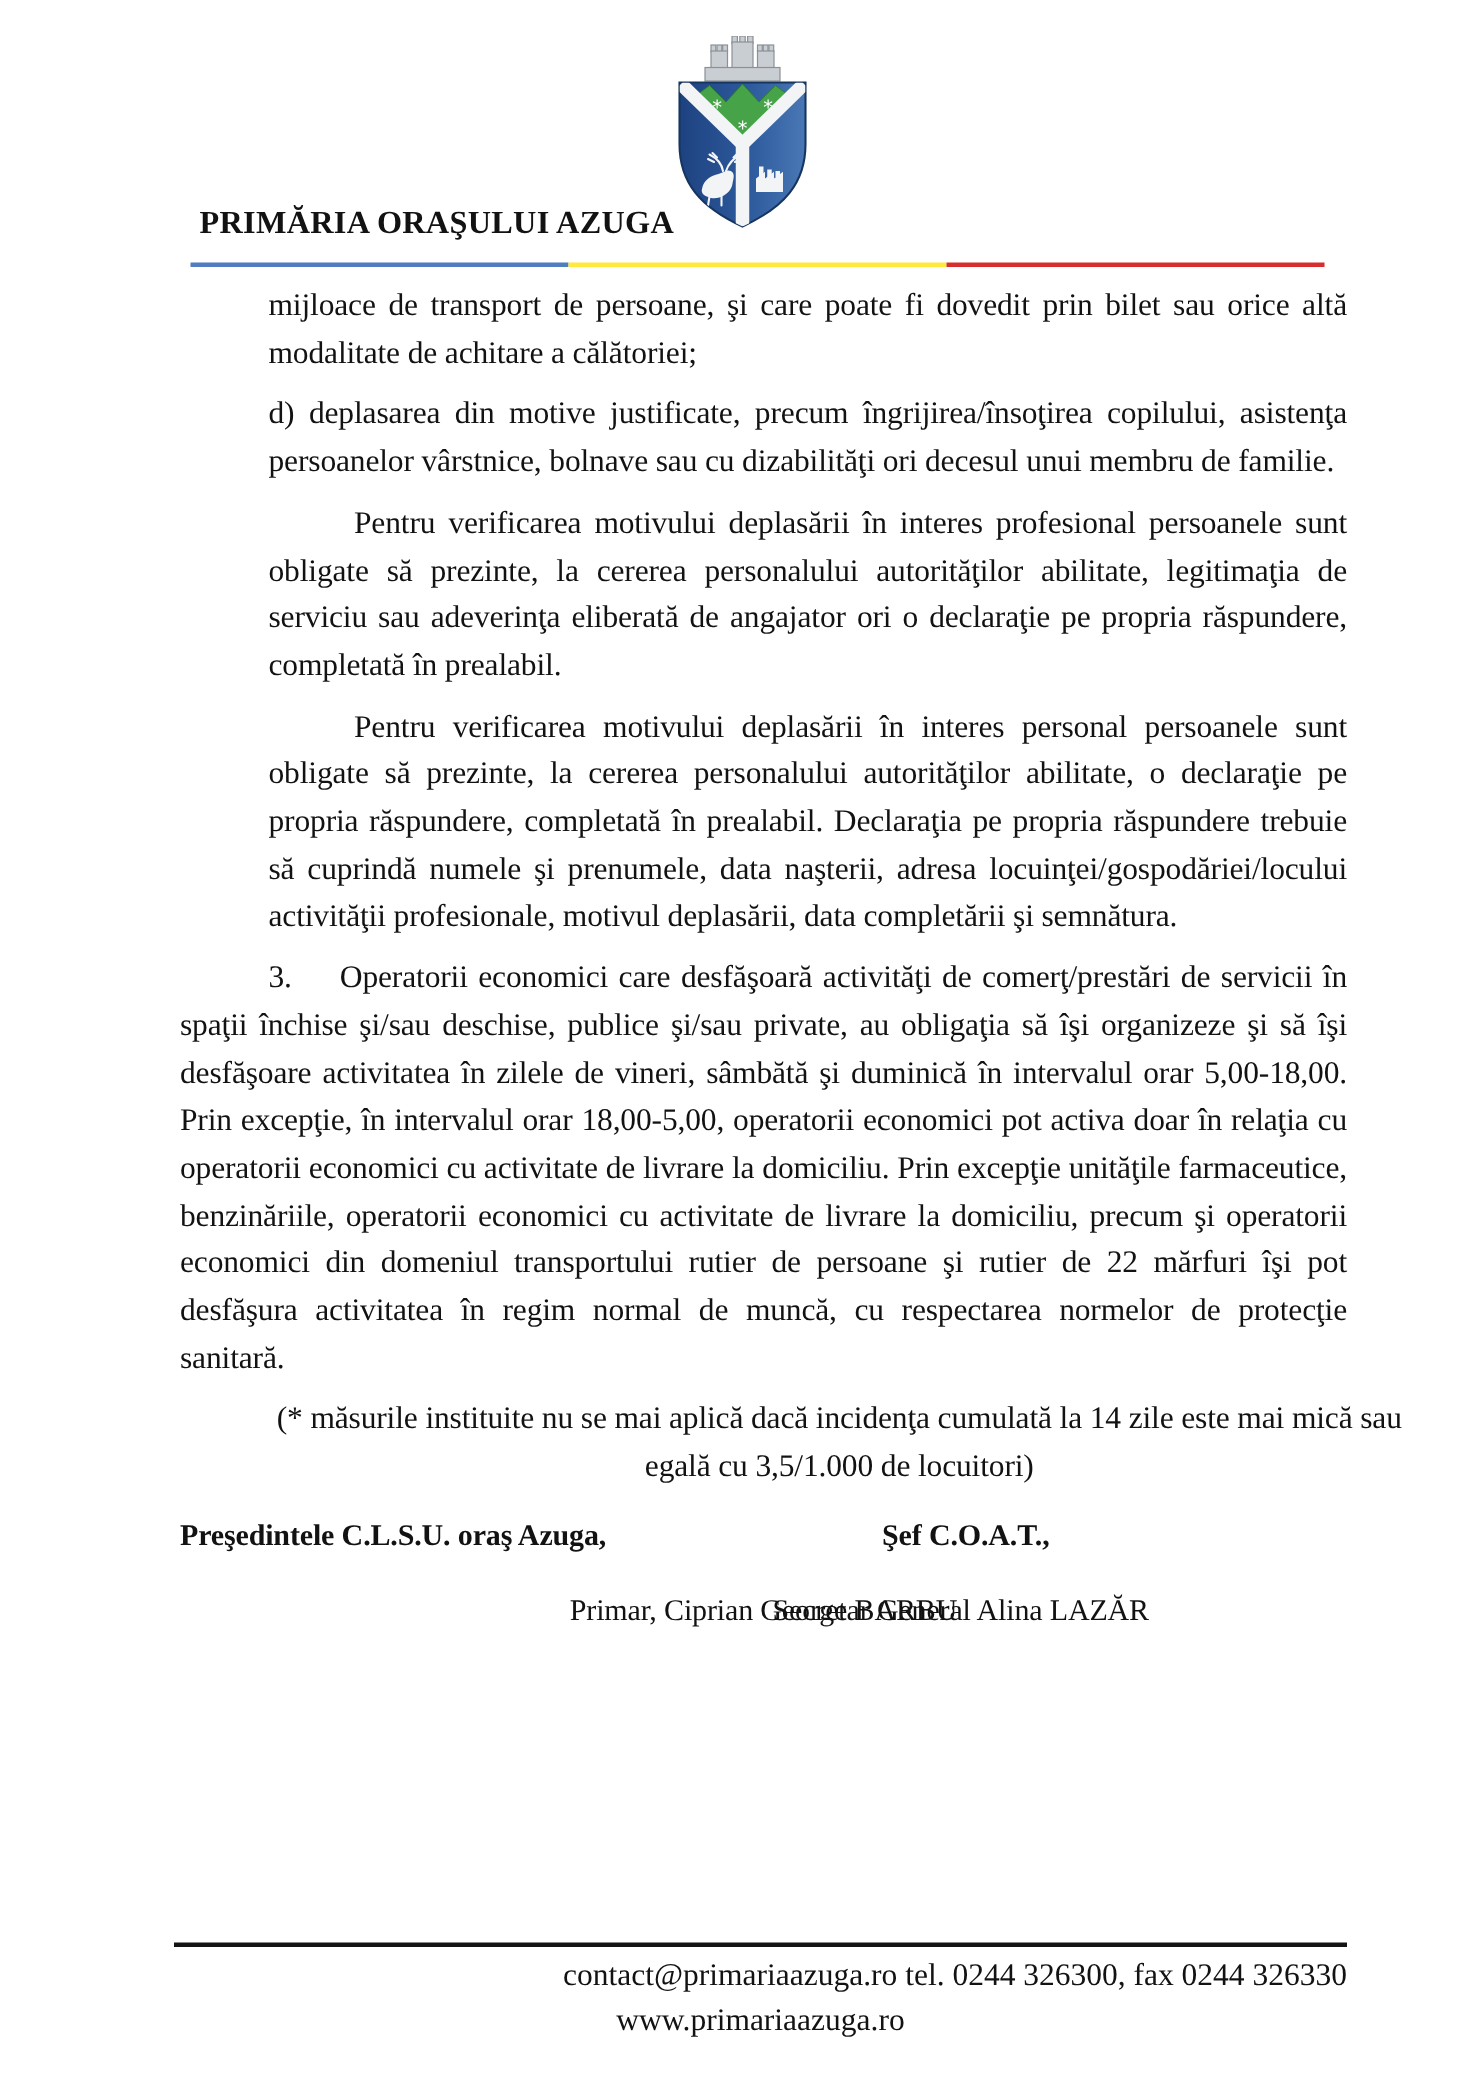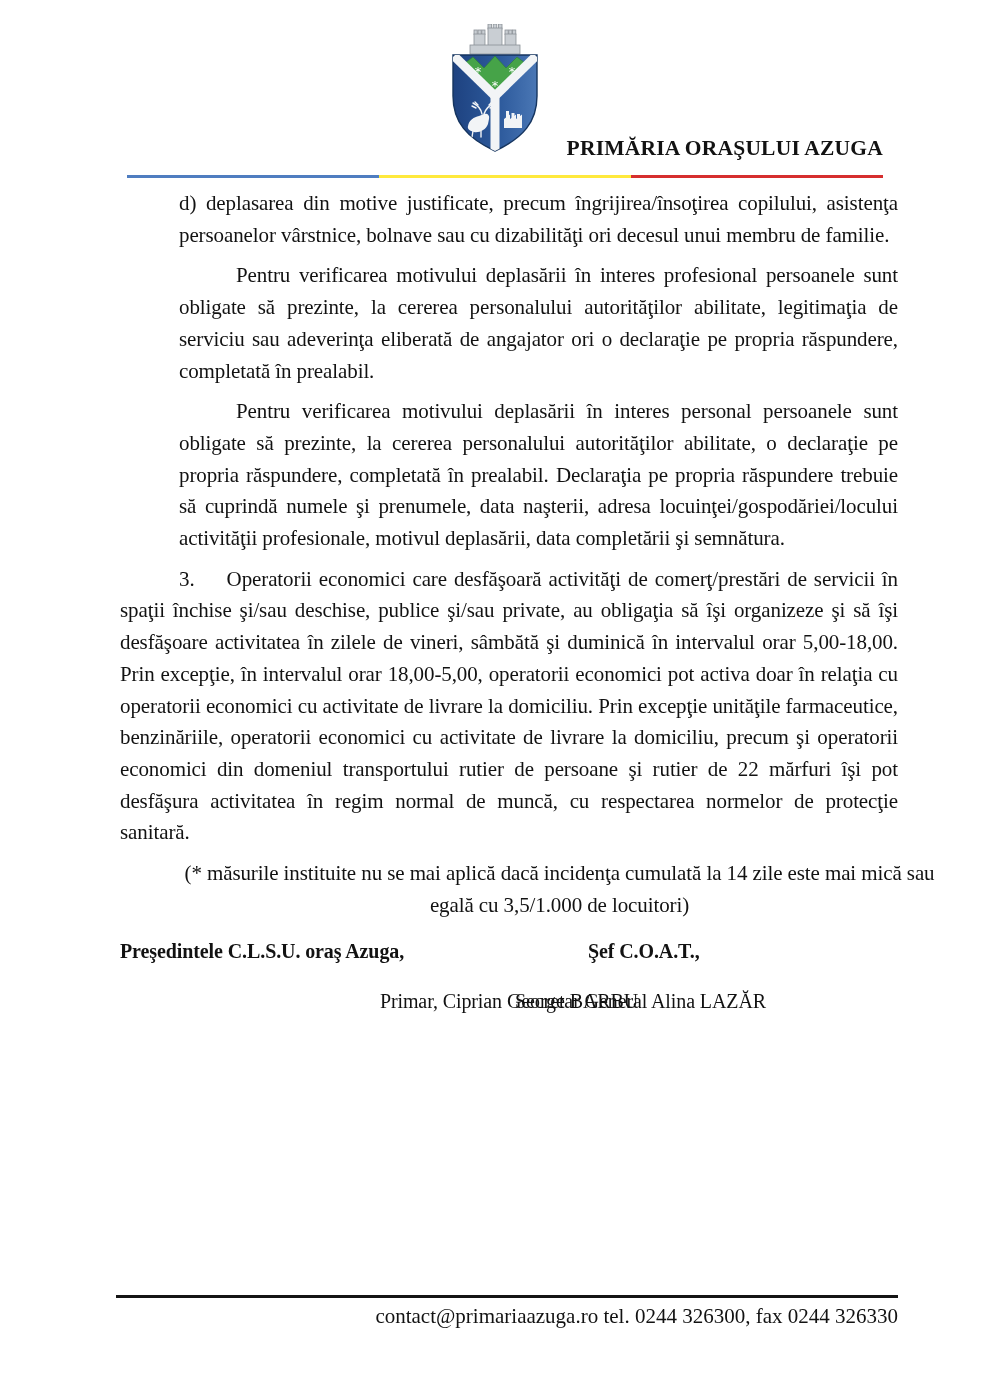--- a/index.html
+++ b/index.html
@@ -22,21 +22,21 @@
     transform: translateX(-50%);
     width: 96px;
     height: 130px;
   }
   .titles-row {
     position: absolute;
     top: 136px;
     left: 133px;
     right: 106px;
     display: flex;
-    justify-content: flex-end;
+    justify-content: flex-start;
     font-weight: bold;
     font-size: 21.5px;
     letter-spacing: 0.2px;
     white-space: nowrap;
   }
   .flag-divider {
     position: absolute;
     top: 175px;
     left: 127px;
     width: 756px;
@@ -166,20 +166,21 @@
 
     <div class="flag-divider">
       <span class="seg" style="background: rgb(79, 125, 192);"></span>
       <span class="seg" style="background: rgb(255, 233, 60);"></span>
       <span class="seg" style="background: rgb(214, 46, 46);"></span>
     </div>
   </header>
 
   <main class="doc-main">
 
+    <p class="block-indent just">mijloace de transport de persoane, şi care poate fi dovedit prin bilet sau orice altă modalitate de achitare a călătoriei;</p>
 
     <p class="block-indent just">d) deplasarea din motive justificate, precum îngrijirea/însoţirea copilului, asistenţa persoanelor vârstnice, bolnave sau cu dizabilităţi ori decesul unui membru de familie.</p>
 
     <p class="block-indent just first-indent">Pentru verificarea motivului deplasării în interes profesional persoanele sunt obligate să prezinte, la cererea personalului autorităţilor abilitate, legitimaţia de serviciu sau adeverinţa eliberată de angajator ori o declaraţie pe propria răspundere, completată în prealabil.</p>
 
     <p class="block-indent just first-indent">Pentru verificarea motivului deplasării în interes personal persoanele sunt obligate să prezinte, la cererea personalului autorităţilor abilitate, o declaraţie pe propria răspundere, completată în prealabil. Declaraţia pe propria răspundere trebuie să cuprindă numele şi prenumele, data naşterii, adresa locuinţei/gospodăriei/locului activităţii profesionale, motivul deplasării, data completării şi semnătura.</p>
 
     <p class="just item-indent"><span class="item-number">3.</span><span>Operatorii economici care desfăşoară activităţi de comerţ/prestări de servicii în spaţii închise şi/sau deschise, publice şi/sau private, au obligaţia să îşi organizeze şi să îşi desfăşoare activitatea în zilele de vineri, sâmbătă şi duminică în intervalul orar 5,00-18,00. Prin excepţie, în intervalul orar 18,00-5,00, operatorii economici pot activa doar în relaţia cu operatorii economici cu activitate de livrare la domiciliu. Prin excepţie unităţile farmaceutice, benzinăriile, operatorii economici cu activitate de livrare la domiciliu, precum şi operatorii economici din domeniul transportului rutier de persoane şi rutier de 22 mărfuri îşi pot desfăşura activitatea în regim normal de muncă, cu respectarea normelor de protecţie sanitară.</span></p>
 
     <p class="block-indent note-wide">(* măsurile instituite nu se mai aplică dacă incidenţa cumulată la 14 zile este mai mică sau egală cu 3,5/1.000 de locuitori)</p>
@@ -192,15 +193,16 @@
       <div class="sig-row">
         <span>Primar, Ciprian George BARBU</span>
         <span class="sig-right-2">Secretar General Alina LAZĂR</span>
       </div>
     </div>
   </main>
 
   <footer class="doc-footer">
     <div class="footer-line"></div>
     <div class="footer-text first">contact@primariaazuga.ro tel. 0244 326300, fax 0244 326330</div>
+    <div class="footer-text">www.primariaazuga.ro</div>
   </footer>
 
 </div>
 
 </body></html>

